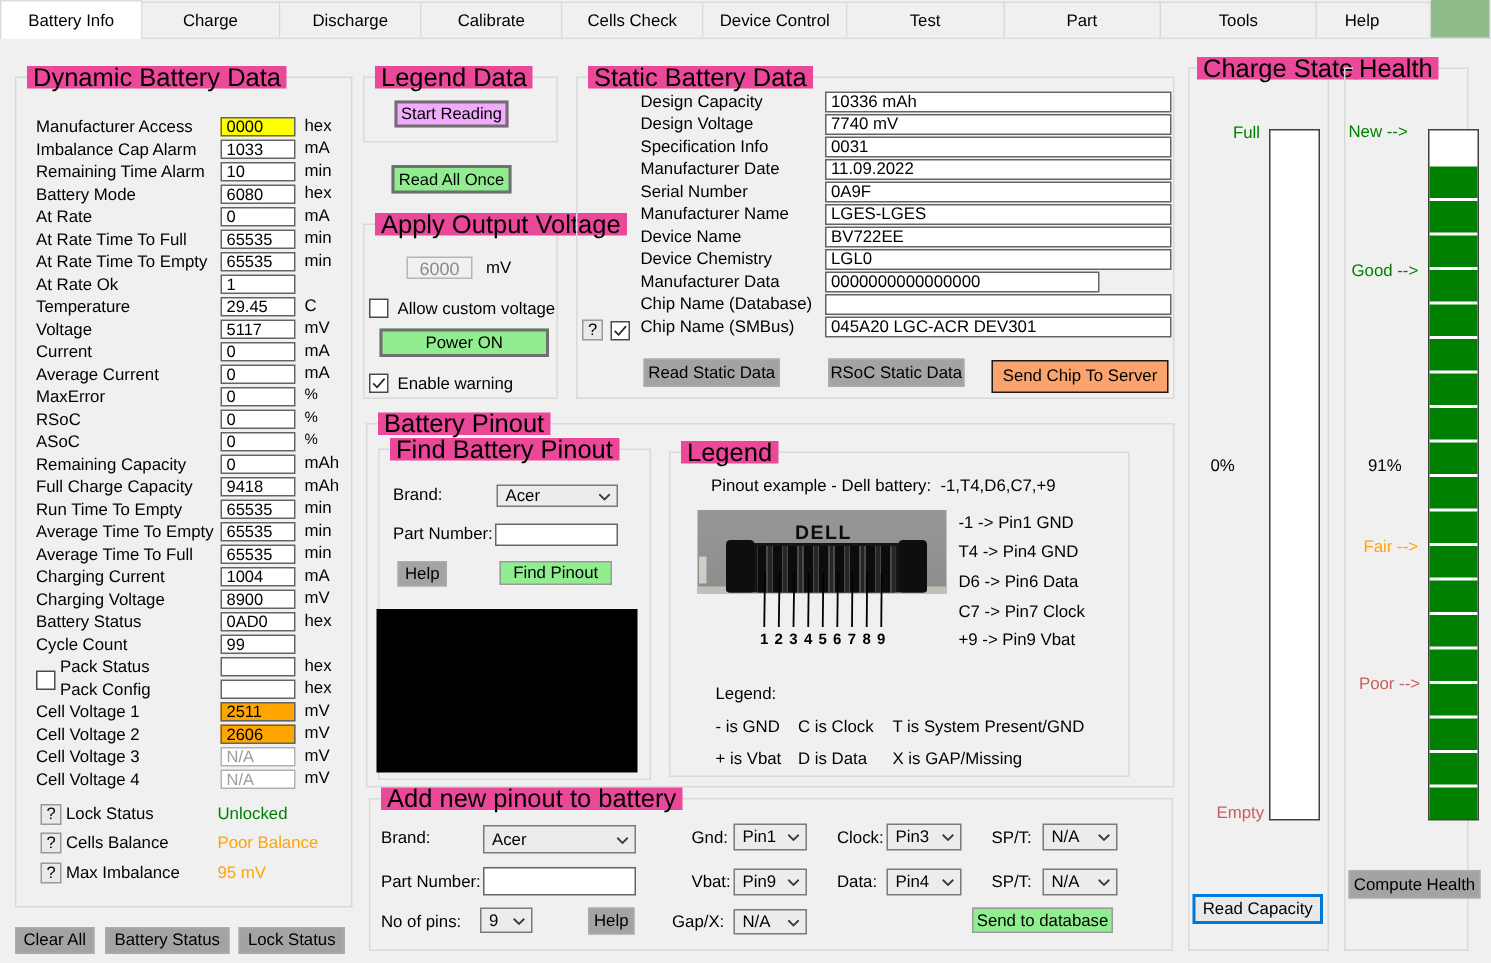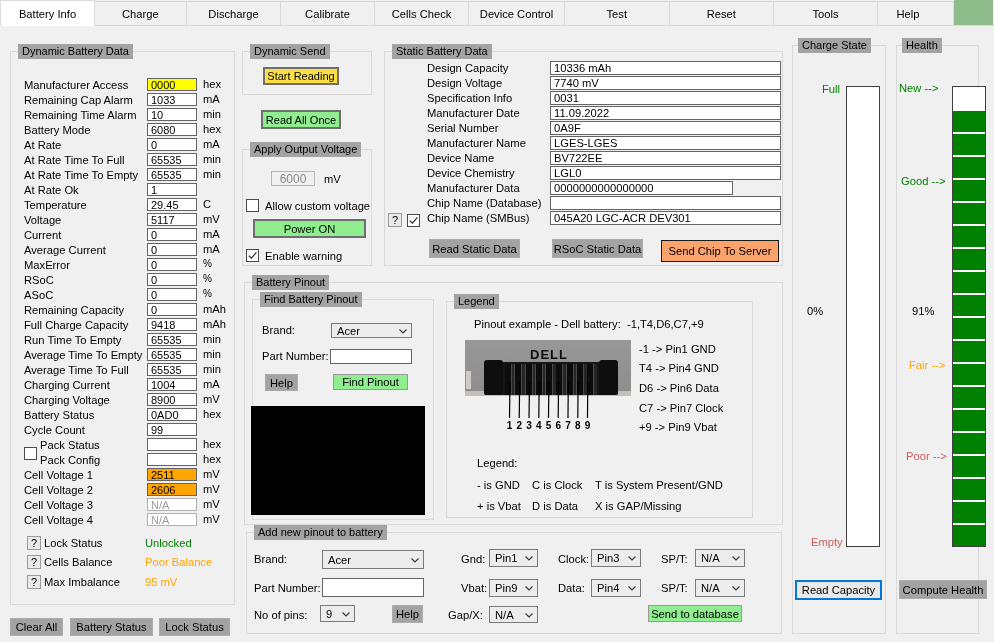--- a/index.html
+++ b/index.html
@@ -1,46 +1,46 @@
 <!DOCTYPE html>
 <html><head><meta charset="utf-8"><style>
 *{margin:0;padding:0;box-sizing:border-box}
 html,body{width:994px;height:642px;background:#f0f0f0;font-family:"Liberation Sans",sans-serif;font-size:11.2px;color:#000;position:relative;overflow:hidden}
 .ab{position:absolute}
 .gb{position:absolute;border:1px solid #d9d9d9}
-.gb>span{position:absolute;top:-8px;left:7px;background:#a3a3a3;padding:0 4px;line-height:15px;white-space:nowrap;font-size:11px}
+.gb>span{position:absolute;top:-8px;left:7px;background:#ec4899;padding:0 4px;line-height:15px;white-space:nowrap;font-size:17px}
 .tb{position:absolute;background:#fff;border:1px solid #646464;font-size:11px;display:flex;align-items:center;padding-left:3px;white-space:nowrap}
 .lbl{position:absolute;white-space:nowrap;line-height:14px}
 .ll{font-size:11.2px}
 .btn{position:absolute;background:#a3a3a3;border:1px solid #acacac;display:flex;align-items:center;justify-content:center;white-space:nowrap;font-size:11.2px}
 .cb{position:absolute;width:13px;height:13px;background:#fff;border:1px solid #4a4a4a}
 .combo{position:absolute;background:#ececec;border:1px solid #7a7a7a;display:flex;align-items:center;padding-left:5px;font-size:11.2px}
 .chv{position:absolute;right:4px;top:50%;margin-top:-2px;width:8px;height:5px}
 .qb{position:absolute;width:14px;height:14px;background:#e9e9e9;border:1px solid #9a9a9a;display:flex;align-items:center;justify-content:center;font-size:11px}
 </style></head><body>
 
 <div class="ab" style="left:0;top:25px;width:994px;height:1px;background:#d9d9d9"></div>
 <div class="ab" style="left:0px;top:0;width:95px;height:26px;background:#fff;border:1px solid #dcdcdc;border-bottom:none;display:flex;align-items:center;justify-content:center;z-index:3">Battery Info</div>
 <div class="ab" style="left:94.6px;top:1px;width:92.4px;height:24px;background:#f0f0f0;border-top:1px solid #d9d9d9;border-right:1px solid #d9d9d9;display:flex;align-items:center;justify-content:center;">Charge</div>
 <div class="ab" style="left:187.0px;top:1px;width:94.0px;height:24px;background:#f0f0f0;border-top:1px solid #d9d9d9;border-right:1px solid #d9d9d9;display:flex;align-items:center;justify-content:center;">Discharge</div>
 <div class="ab" style="left:281.0px;top:1px;width:94.0px;height:24px;background:#f0f0f0;border-top:1px solid #d9d9d9;border-right:1px solid #d9d9d9;display:flex;align-items:center;justify-content:center;">Calibrate</div>
 <div class="ab" style="left:375.0px;top:1px;width:94.0px;height:24px;background:#f0f0f0;border-top:1px solid #d9d9d9;border-right:1px solid #d9d9d9;display:flex;align-items:center;justify-content:center;">Cells Check</div>
 <div class="ab" style="left:469.0px;top:1px;width:96.0px;height:24px;background:#f0f0f0;border-top:1px solid #d9d9d9;border-right:1px solid #d9d9d9;display:flex;align-items:center;justify-content:center;">Device Control</div>
 <div class="ab" style="left:565.0px;top:1px;width:104.5px;height:24px;background:#f0f0f0;border-top:1px solid #d9d9d9;border-right:1px solid #d9d9d9;display:flex;align-items:center;justify-content:center;">Test</div>
-<div class="ab" style="left:669.5px;top:1px;width:104.5px;height:24px;background:#f0f0f0;border-top:1px solid #d9d9d9;border-right:1px solid #d9d9d9;display:flex;align-items:center;justify-content:center;">Reset</div>
+<div class="ab" style="left:669.5px;top:1px;width:104.5px;height:24px;background:#f0f0f0;border-top:1px solid #d9d9d9;border-right:1px solid #d9d9d9;display:flex;align-items:center;justify-content:center;">Part</div>
 <div class="ab" style="left:774.0px;top:1px;width:104.0px;height:24px;background:#f0f0f0;border-top:1px solid #d9d9d9;border-right:1px solid #d9d9d9;display:flex;align-items:center;justify-content:center;">Tools</div>
 <div class="ab" style="left:878.0px;top:1px;width:76.0px;height:24px;background:#f0f0f0;border-top:1px solid #d9d9d9;border-right:1px solid #d9d9d9;display:flex;align-items:center;justify-content:center;padding-right:15px;">Help</div>
 <div class="ab" style="left:954px;top:0;width:39px;height:25px;background:#8fbc8b"></div>
 <div class="gb" style="left:10px;top:51px;width:225px;height:554px">
     <span>Dynamic Battery Data</span>
   </div>
 <div class="lbl ll" style="left:24px;top:78px">Manufacturer Access</div>
 <div class="tb" style="left:147px;top:78px;width:50px;height:13px;background:#ffff00;border-color:#646464;color:#000">0000</div>
 <div class="lbl" style="left:203px;top:77px;">hex</div>
-<div class="lbl ll" style="left:24px;top:93px">Remaining Cap Alarm</div>
+<div class="lbl ll" style="left:24px;top:93px">Imbalance Cap Alarm</div>
 <div class="tb" style="left:147px;top:93px;width:50px;height:13px;background:#fff;border-color:#646464;color:#000">1033</div>
 <div class="lbl" style="left:203px;top:92px;">mA</div>
 <div class="lbl ll" style="left:24px;top:108px">Remaining Time Alarm</div>
 <div class="tb" style="left:147px;top:108px;width:50px;height:13px;background:#fff;border-color:#646464;color:#000">10</div>
 <div class="lbl" style="left:203px;top:107px;">min</div>
 <div class="lbl ll" style="left:24px;top:123px">Battery Mode</div>
 <div class="tb" style="left:147px;top:123px;width:50px;height:13px;background:#fff;border-color:#646464;color:#000">6080</div>
 <div class="lbl" style="left:203px;top:122px;">hex</div>
 <div class="lbl ll" style="left:24px;top:138px">At Rate</div>
 <div class="tb" style="left:147px;top:138px;width:50px;height:13px;background:#fff;border-color:#646464;color:#000">0</div>
@@ -125,23 +125,23 @@
 <div class="qb" style="left:27px;top:555px">?</div>
 <div class="lbl" style="left:44px;top:555px">Cells Balance</div>
 <div class="lbl" style="left:145px;top:555px;color:#ffa500">Poor Balance</div>
 <div class="qb" style="left:27px;top:575px">?</div>
 <div class="lbl" style="left:44px;top:575px">Max Imbalance</div>
 <div class="lbl" style="left:145px;top:575px;color:#ffa500">95 mV</div>
 <div class="btn" style="left:10px;top:618px;width:53px;height:18px">Clear All</div>
 <div class="btn" style="left:70px;top:618px;width:83px;height:18px">Battery Status</div>
 <div class="btn" style="left:159px;top:618px;width:71px;height:18px">Lock Status</div>
 <div class="gb" style="left:242px;top:51px;width:130px;height:44px">
-    <span>Dynamic Send</span>
-  </div>
-<div class="btn" style="left:263px;top:67px;width:76px;height:18px;background:#fde047;border:2px solid #6f6f6f;font-size:11px">Start Reading</div>
+    <span>Legend Data</span>
+  </div>
+<div class="btn" style="left:263px;top:67px;width:76px;height:18px;background:#f0abfc;border:2px solid #6f6f6f;font-size:11px">Start Reading</div>
 <div class="btn" style="left:261px;top:110px;width:80px;height:19px;background:#90ee90;border:2px solid #6f6f6f;font-size:11px">Read All Once</div>
 <div class="gb" style="left:242px;top:149px;width:130px;height:117px">
     <span>Apply Output Voltage</span>
   </div>
 <div class="tb" style="left:271px;top:171px;width:44px;height:15px;background:#f0f0f0;border-color:#b5b5b5;color:#8a8a8a;justify-content:center;padding:0;font-size:12px">6000</div>
 <div class="lbl" style="left:324px;top:172px">mV</div>
 <div class="cb" style="left:246px;top:199px"></div>
 <div class="lbl" style="left:265px;top:199px">Allow custom voltage</div>
 <div class="btn" style="left:253px;top:219px;width:113px;height:19px;background:#90ee90;border:2px solid #6f6f6f">Power ON</div>
 <div class="cb" style="left:246px;top:249px">
@@ -287,21 +287,21 @@
       <path d="M0.5 0.5 L4 4 L7.5 0.5" stroke="#3c3c3c" fill="none" stroke-width="1.2"></path>
     </svg></div>
 <div class="btn" style="left:648px;top:605px;width:94px;height:17px;background:#90ee90;border:1px solid #9a9a9a">Send to database</div>
 <div class="gb" style="left:792px;top:45px;width:94px;height:589px">
     <span style="left:5px">Charge State</span>
   </div>
 <div class="lbl" style="left:822px;top:82px;color:#008000">Full</div>
 <div class="ab" style="left:846px;top:86px;width:34px;height:461px;background:#fff;border:1px solid #404040"></div>
 <div class="lbl" style="left:807px;top:304px">0%</div>
 <div class="lbl" style="left:811px;top:535px;color:#cd5c5c">Empty</div>
-<div class="btn" style="left:795px;top:580px;width:87px;height:20px;border:2px solid #0078d7;background:#e9e9e9">Read Capacity</div>
+<div class="btn" style="left:795px;top:596px;width:87px;height:20px;border:2px solid #0078d7;background:#e9e9e9">Read Capacity</div>
 <div class="gb" style="left:896px;top:45px;width:83px;height:589px">
     <span style="left:5px">Health</span>
   </div>
 <div class="lbl" style="left:899px;top:81px;color:#008000">New --&gt;</div>
 <div class="lbl" style="left:901px;top:174px;color:#008000">Good --&gt;</div>
 <div class="lbl" style="left:912px;top:304px">91%</div>
 <div class="lbl" style="left:909px;top:358px;color:#ffa500">Fair --&gt;</div>
 <div class="lbl" style="left:906px;top:449px;color:#cd5c5c">Poor --&gt;</div>
 <div class="ab" style="left:952px;top:86px;width:34px;height:461px;border:1px solid #404040;background:#fff">
     <div class="ab" style="left:0;top:24.0px;width:100%;height:21.4px;background:#008000"></div>

